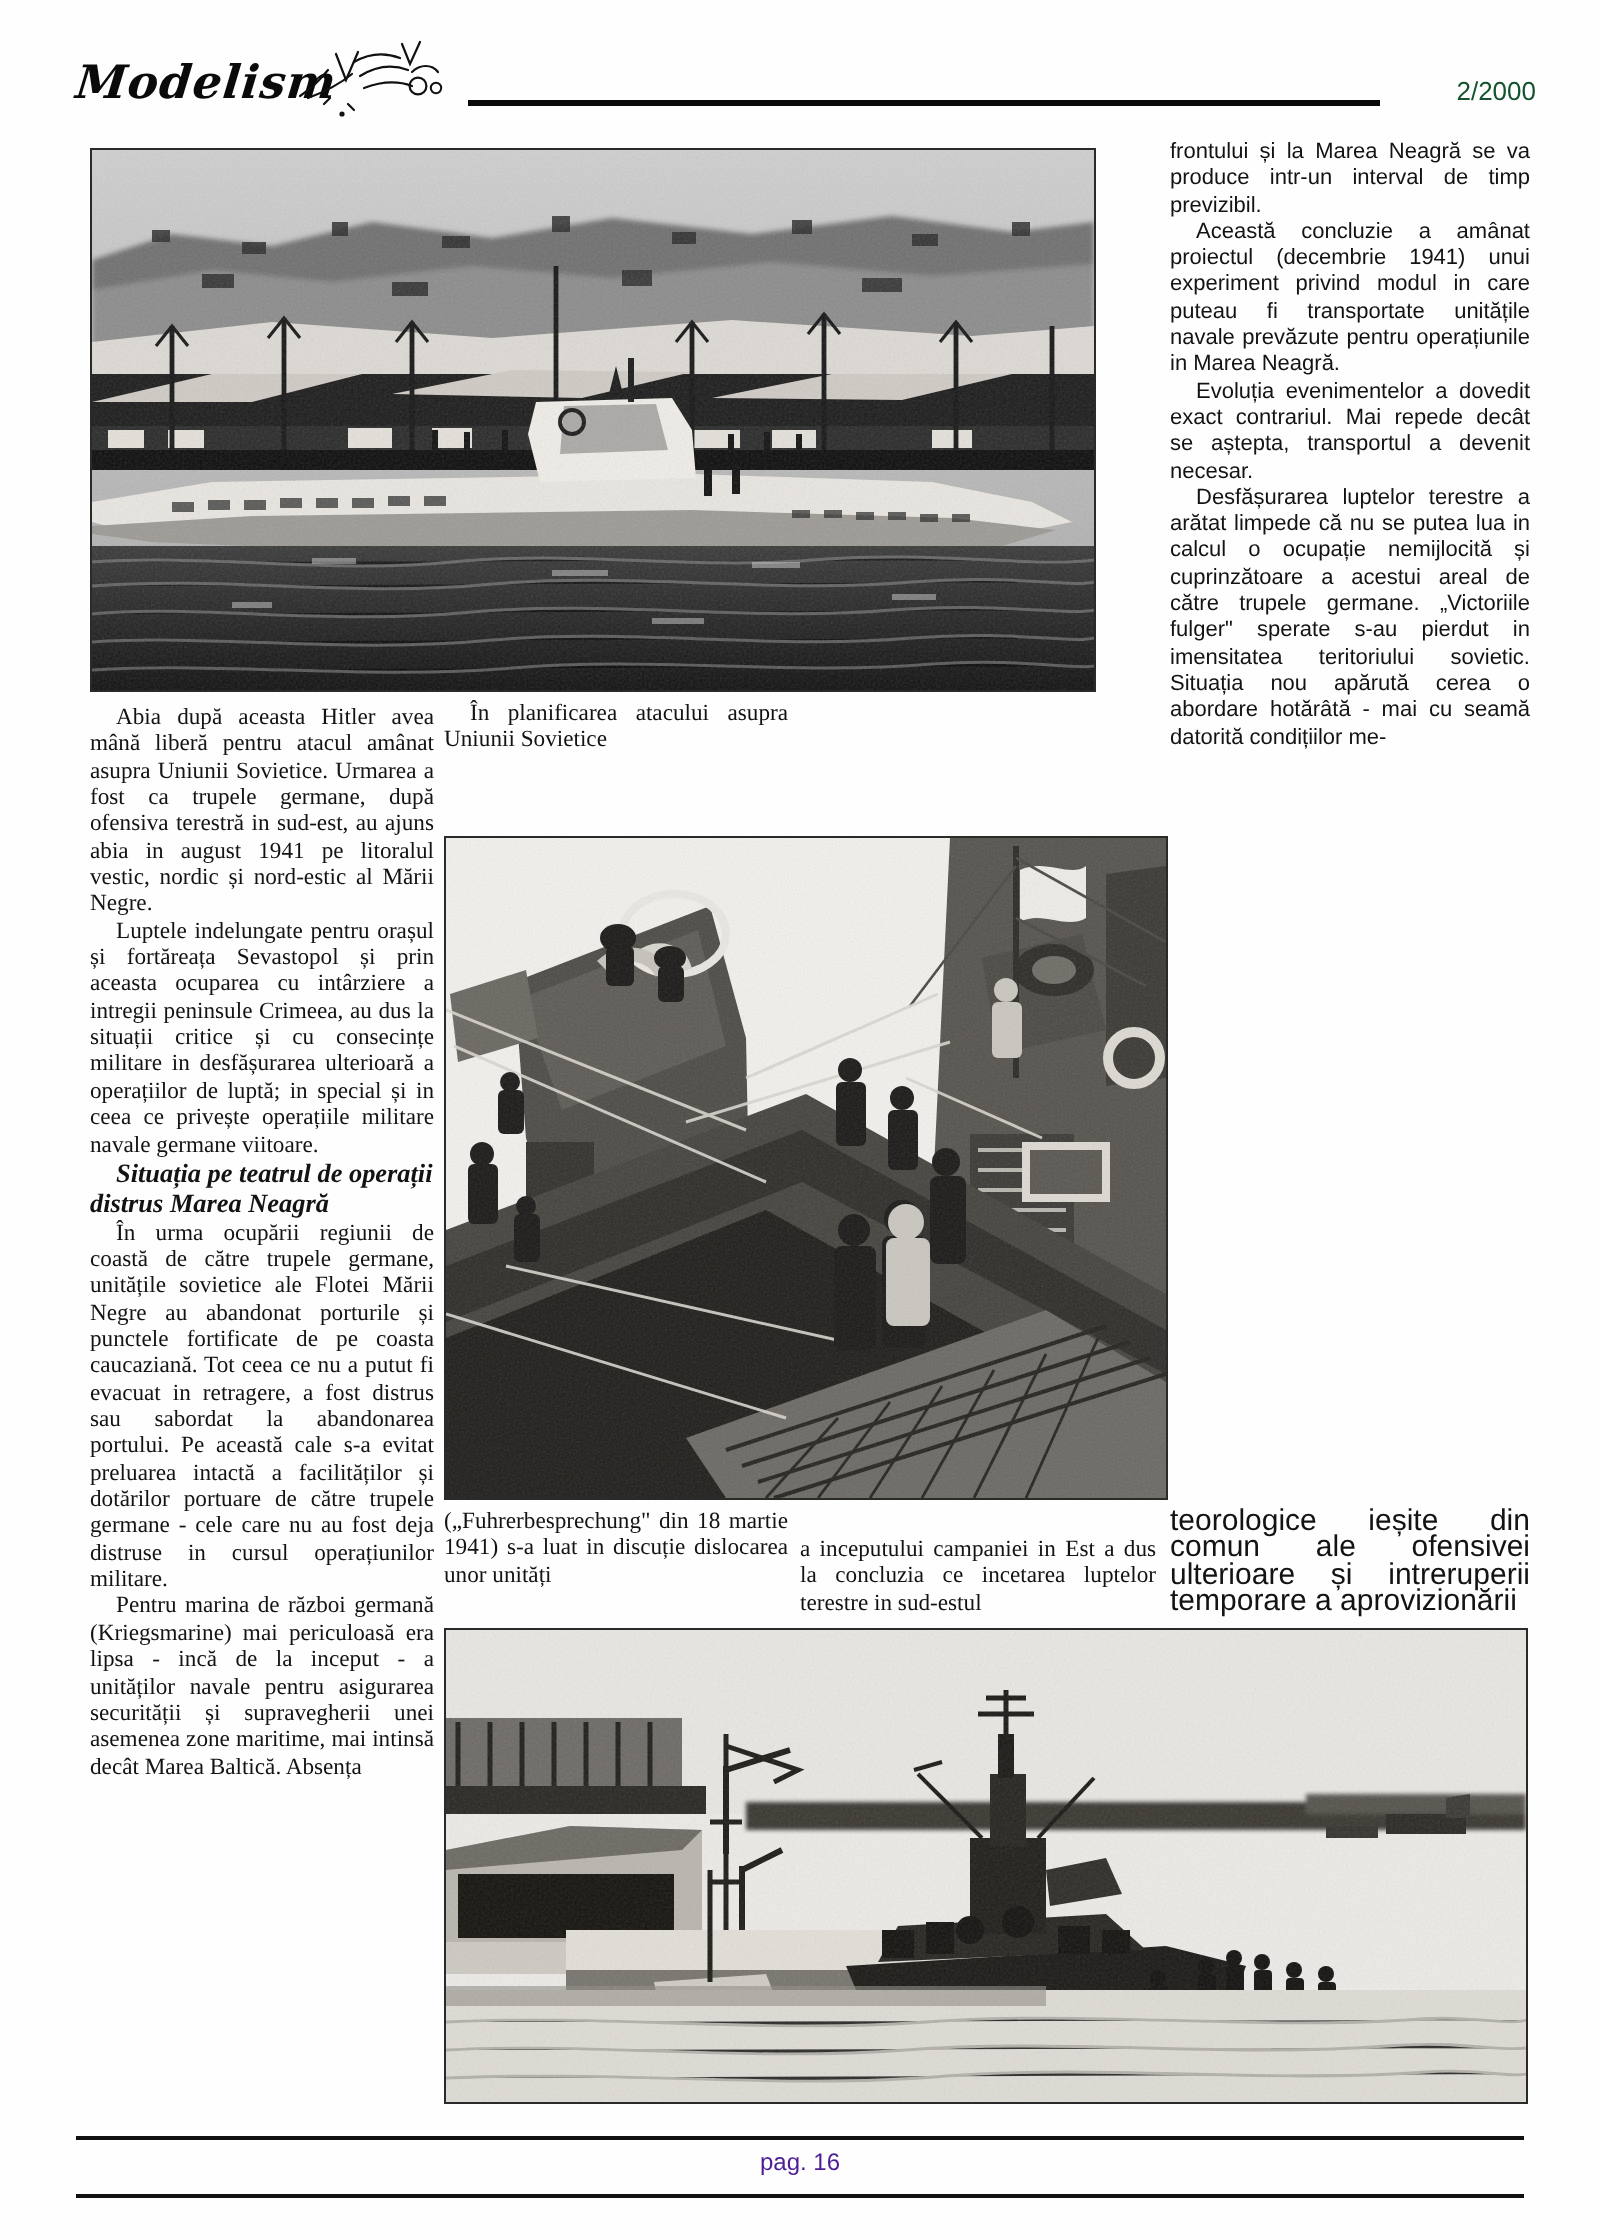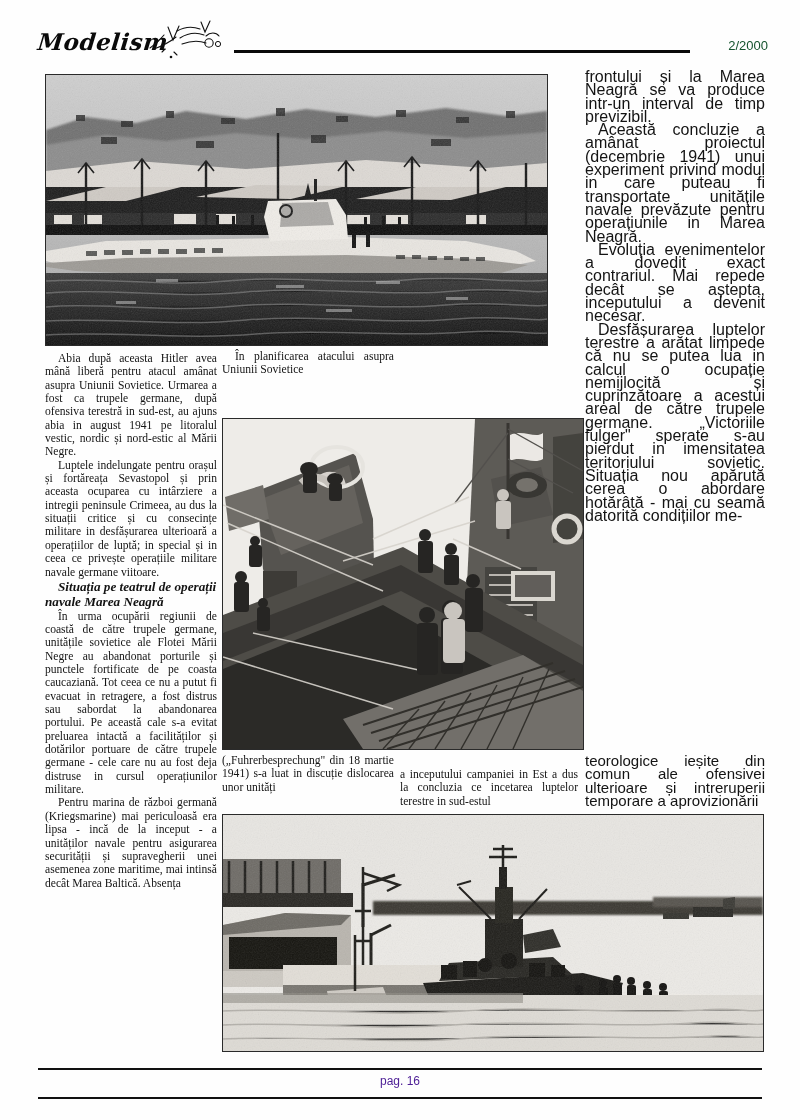--- a/index.html
+++ b/index.html
@@ -88,21 +88,21 @@
     line-height: 13.35px;
     text-align: justify;
     text-justify: inter-word;
     hyphens: manual;
     color: #131313;
   }
   .col p { margin: 0; text-indent: 13px; }
   .col p.noindent { text-indent: 0; }
 
   .serif-col { font-family: "Liberation Serif", serif; }
-  .sans-col  { font-family: "Liberation Sans", sans-serif; font-size: 16px; line-height: 13.3px; }
+  .sans-col  { font-family: "Liberation Sans", sans-serif; font-size: 11px; line-height: 13.3px; }
 
   #col1 { left: 45px;  top: 352px; width: 172px; }
   #col2 { left: 222px; top: 350px; width: 172px; }
   #col3 { left: 400px; top: 350px; width: 178px; }
   #col4 { left: 585px; top: 70px;  width: 180px; }
 
   .section-head {
     font-family: "Liberation Serif", serif;
     font-weight: bold;
     font-style: italic;
@@ -577,34 +577,34 @@
         <path d="M0,224 C90,220 170,230 250,223 C330,217 410,227 490,221 C515,219 532,224 540,222"></path>
       </g>
       <rect x="0" y="178" width="300" height="10" fill="#8f8c86" opacity="0.6"></rect>
       <rect width="540" height="236" filter="url(#grainC)" opacity="0.28"></rect>
     </svg>
   </div>
 
   <div class="col serif-col" id="col1">
     <p>Abia după aceasta Hitler avea mână liberă pentru atacul amânat asupra Uniunii Sovietice. Urmarea a fost ca trupele germane, după ofensiva terestră in sud-est, au ajuns abia in august 1941 pe litoralul vestic, nordic și nord-estic al Mării Negre.</p>
     <p>Luptele indelungate pentru orașul și fortăreața Sevastopol și prin aceasta ocuparea cu intârziere a intregii peninsule Crimeea, au dus la situații critice și cu consecințe militare in desfășurarea ulterioară a operațiilor de luptă; in special și in ceea ce privește operațiile militare navale germane viitoare.</p>
-    <p class="section-head">Situația pe teatrul de operații navale Marea Neagră</p>
+    <p class="section-head">Situația pe teatrul de operații distrus Marea Neagră</p>
     <p>În urma ocupării regiunii de coastă de către trupele germane, unitățile sovietice ale Flotei Mării Negre au abandonat porturile și punctele fortificate de pe coasta caucaziană. Tot ceea ce nu a putut fi evacuat in retragere, a fost distrus sau sabordat la abandonarea portului. Pe această cale s-a evitat preluarea intactă a facilităților și dotărilor portuare de către trupele germane - cele care nu au fost deja distruse in cursul operațiunilor militare.</p>
     <p>Pentru marina de război germană (Kriegsmarine) mai periculoasă era lipsa - incă de la inceput - a unităților navale pentru asigurarea securității și supravegherii unei asemenea zone maritime, mai intinsă decât Marea Baltică. Absența</p>
   </div>
 
   <div class="col serif-col" id="col2">
     <p>În planificarea atacului asupra Uniunii Sovietice</p>
   </div>
 
 
   <div class="col sans-col" id="col4">
     <p class="noindent">frontului și la Marea Neagră se va produce intr-un interval de timp previzibil.</p>
     <p>Această concluzie a amânat proiectul (decembrie 1941) unui experiment privind modul in care puteau fi transportate unitățile navale prevăzute pentru operațiunile in Marea Neagră.</p>
-    <p>Evoluția evenimentelor a dovedit exact contrariul. Mai repede decât se aștepta, inceputului a devenit necesar.</p>
+    <p>Evoluția evenimentelor a dovedit exact contrariul. Mai repede decât se aștepta, transportul a devenit necesar.</p>
     <p>Desfășurarea luptelor terestre a arătat limpede că nu se putea lua in calcul o ocupație nemijlocită și cuprinzătoare a acestui areal de către trupele germane. „Victoriile fulger" sperate s-au pierdut in imensitatea teritoriului sovietic. Situația nou apărută cerea o abordare hotărâtă - mai cu seamă datorită condițiilor me-</p>
   </div>
 
   <div class="caption" id="cap-left">(„Fuhrerbesprechung" din 18 martie 1941) s-a luat in discuție dislocarea unor unități</div>
   <div class="caption" id="cap-mid">a inceputului campaniei in Est a dus la concluzia ce incetarea luptelor terestre in sud-estul</div>
   <div class="caption" id="cap-right">teorologice ieșite din comun ale ofensivei ulterioare și intreruperii temporare a aprovizionării</div>
 
   <div class="footer-rule-top"></div>
   <div class="footer-page">pag. 16</div>
   <div class="footer-rule-bottom"></div>

